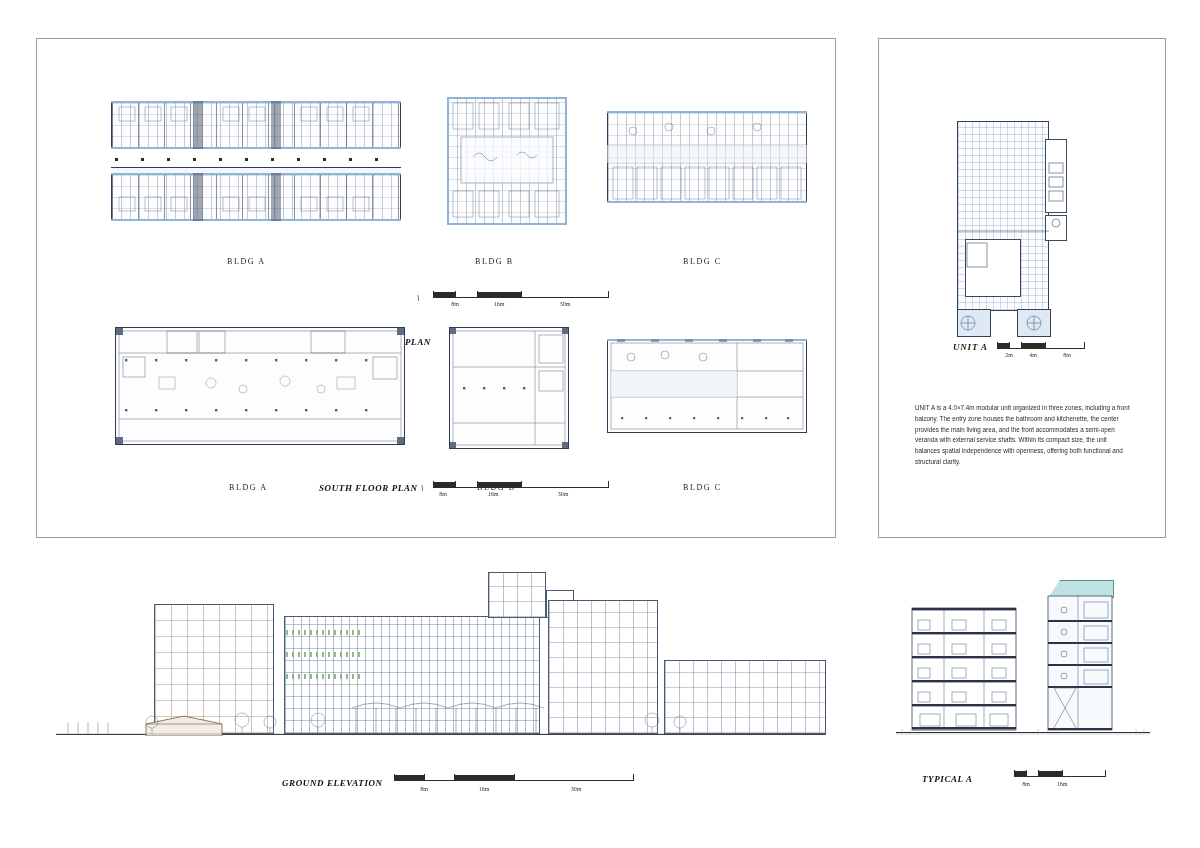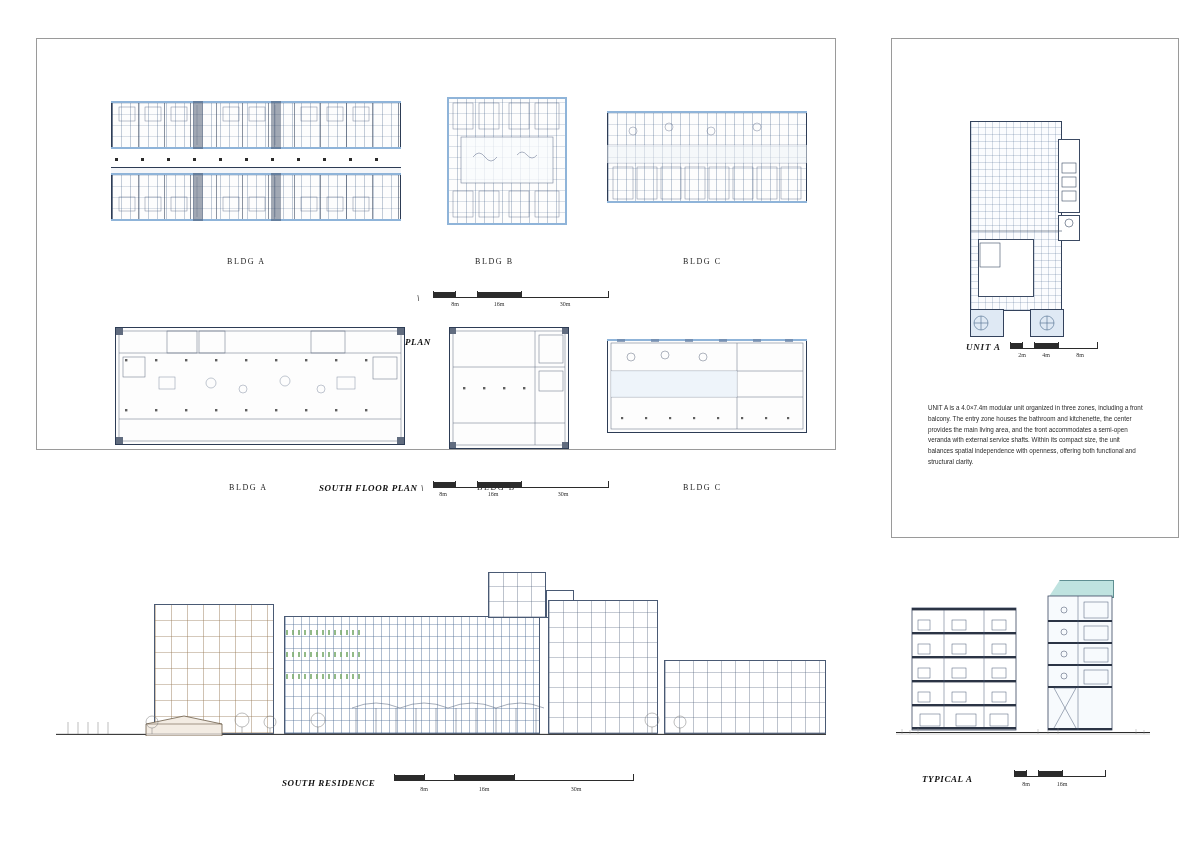--- a/index.html
+++ b/index.html
@@ -18,22 +18,22 @@
   .sheet {
     position: absolute;
     box-sizing: border-box;
   }
   .framed {
     border: 1px solid #9a9a9a;
     background: #ffffff;
   }
 
   
-  #plans-panel   { left: 36px;  top: 38px;  width: 800px;  height: 412px; padding-left: 8px; }
-  #unit-panel    { left: 878px; top: 38px;  width: 288px;  height: 500px; margin-left: 13px; }
+  #plans-panel   { left: 36px;  top: 38px;  width: 800px;  height: 500px; padding-left: 8px; }
+  #unit-panel    { left: 878px; top: 38px;  width: 288px;  height: 500px; }
   #elev-panel    { left: 36px;  top: 556px; width: 800px;  height: 260px; }
   #section-panel { left: 878px; top: 556px; width: 288px;  height: 260px; }
 
   
   .dwg {
     position: absolute;
     box-sizing: border-box;
   }
   .caption {
     position: absolute;
@@ -554,21 +554,21 @@
       <circle cx="624" cy="34" r="6"></circle>
         <path d="M624 40 L624 46"></path>
     </g>
     <g stroke="#4a5a74" stroke-width="0.5" fill="none">
       <path d="M300 46 L300 20 M320 46 L320 20 M340 46 L340 20 M360 46 L360 20 M380 46 L380 20
                M400 46 L400 20 M420 46 L420 20 M440 46 L440 20 M460 46 L460 20 M480 46 L480 20"></path>
       <path d="M296 20 q24 -10 48 0 M344 20 q24 -10 48 0 M392 20 q24 -10 48 0 M440 20 q24 -10 48 0"></path>
     </g>
   </svg>
 
-  <div class="title" style="left:246px; top:222px;">SOUTH RESIDENCE</div>
+  <div class="title" style="left:246px; top:222px;">GROUND ELEVATION</div>
 
   <div class="scalebar" style="left:358px; top:218px; width:240px; height:22px;">
     <div class="bar-line"></div>
     <div class="blk" style="left:0; width:30px;"></div>
     <div class="blk" style="left:60px; width:60px;"></div>
     <div class="tick" style="left:0;"></div>
     <div class="tick" style="left:30px;"></div>
     <div class="tick" style="left:60px;"></div>
     <div class="tick" style="left:120px;"></div>
     <div class="tick" style="left:239px;"></div>

